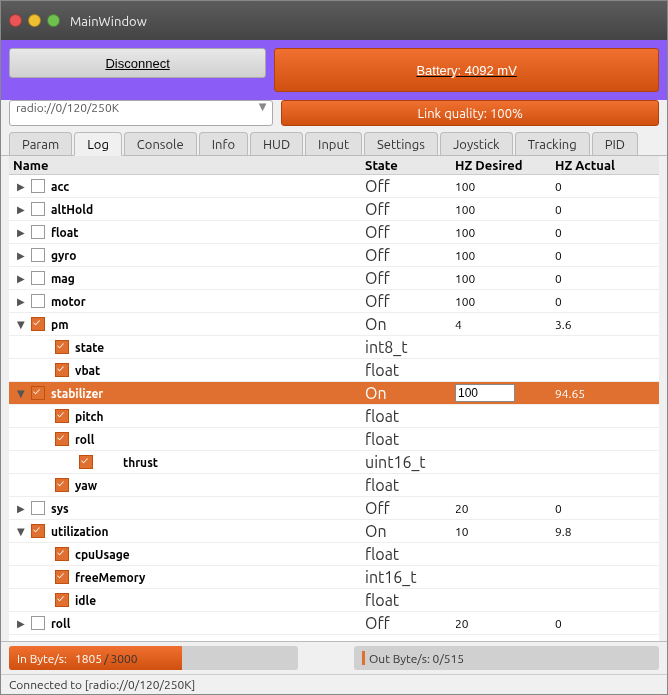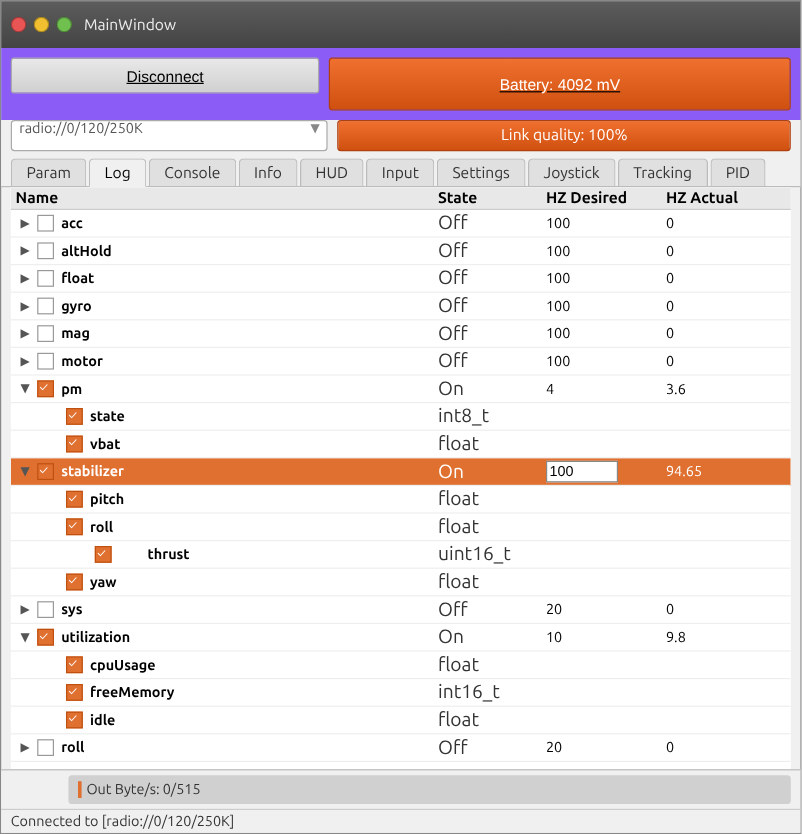--- a/index.html
+++ b/index.html
@@ -517,20 +517,27 @@
             <span class="cell-text">roll</span>
           </div>
           <div class="state-val">Off</div>
           <div class="hz-desired">20</div>
           <div class="hz-actual">0</div>
         </div>
       </div>
   </div>
 
   <div class="bottom-bar">
+    <div class="in-bytes">
+      <div class="in-bytes-fill"></div>
+      <span class="in-bytes-text">In Byte/s: </span>
+      <span class="in-bytes-text">1805</span>
+      <span class="in-bytes-text2">/</span>
+      <span class="in-bytes-text2">3000</span>
+    </div>
     <div class="out-bytes">
       <div class="out-bar"></div>
       <span class="out-text">Out Byte/s: 0/515</span>
     </div>
   </div>
 
   <div class="status-bar">
     <span>Connected to [radio://0/120/250K]</span>
   </div>
 </div>

